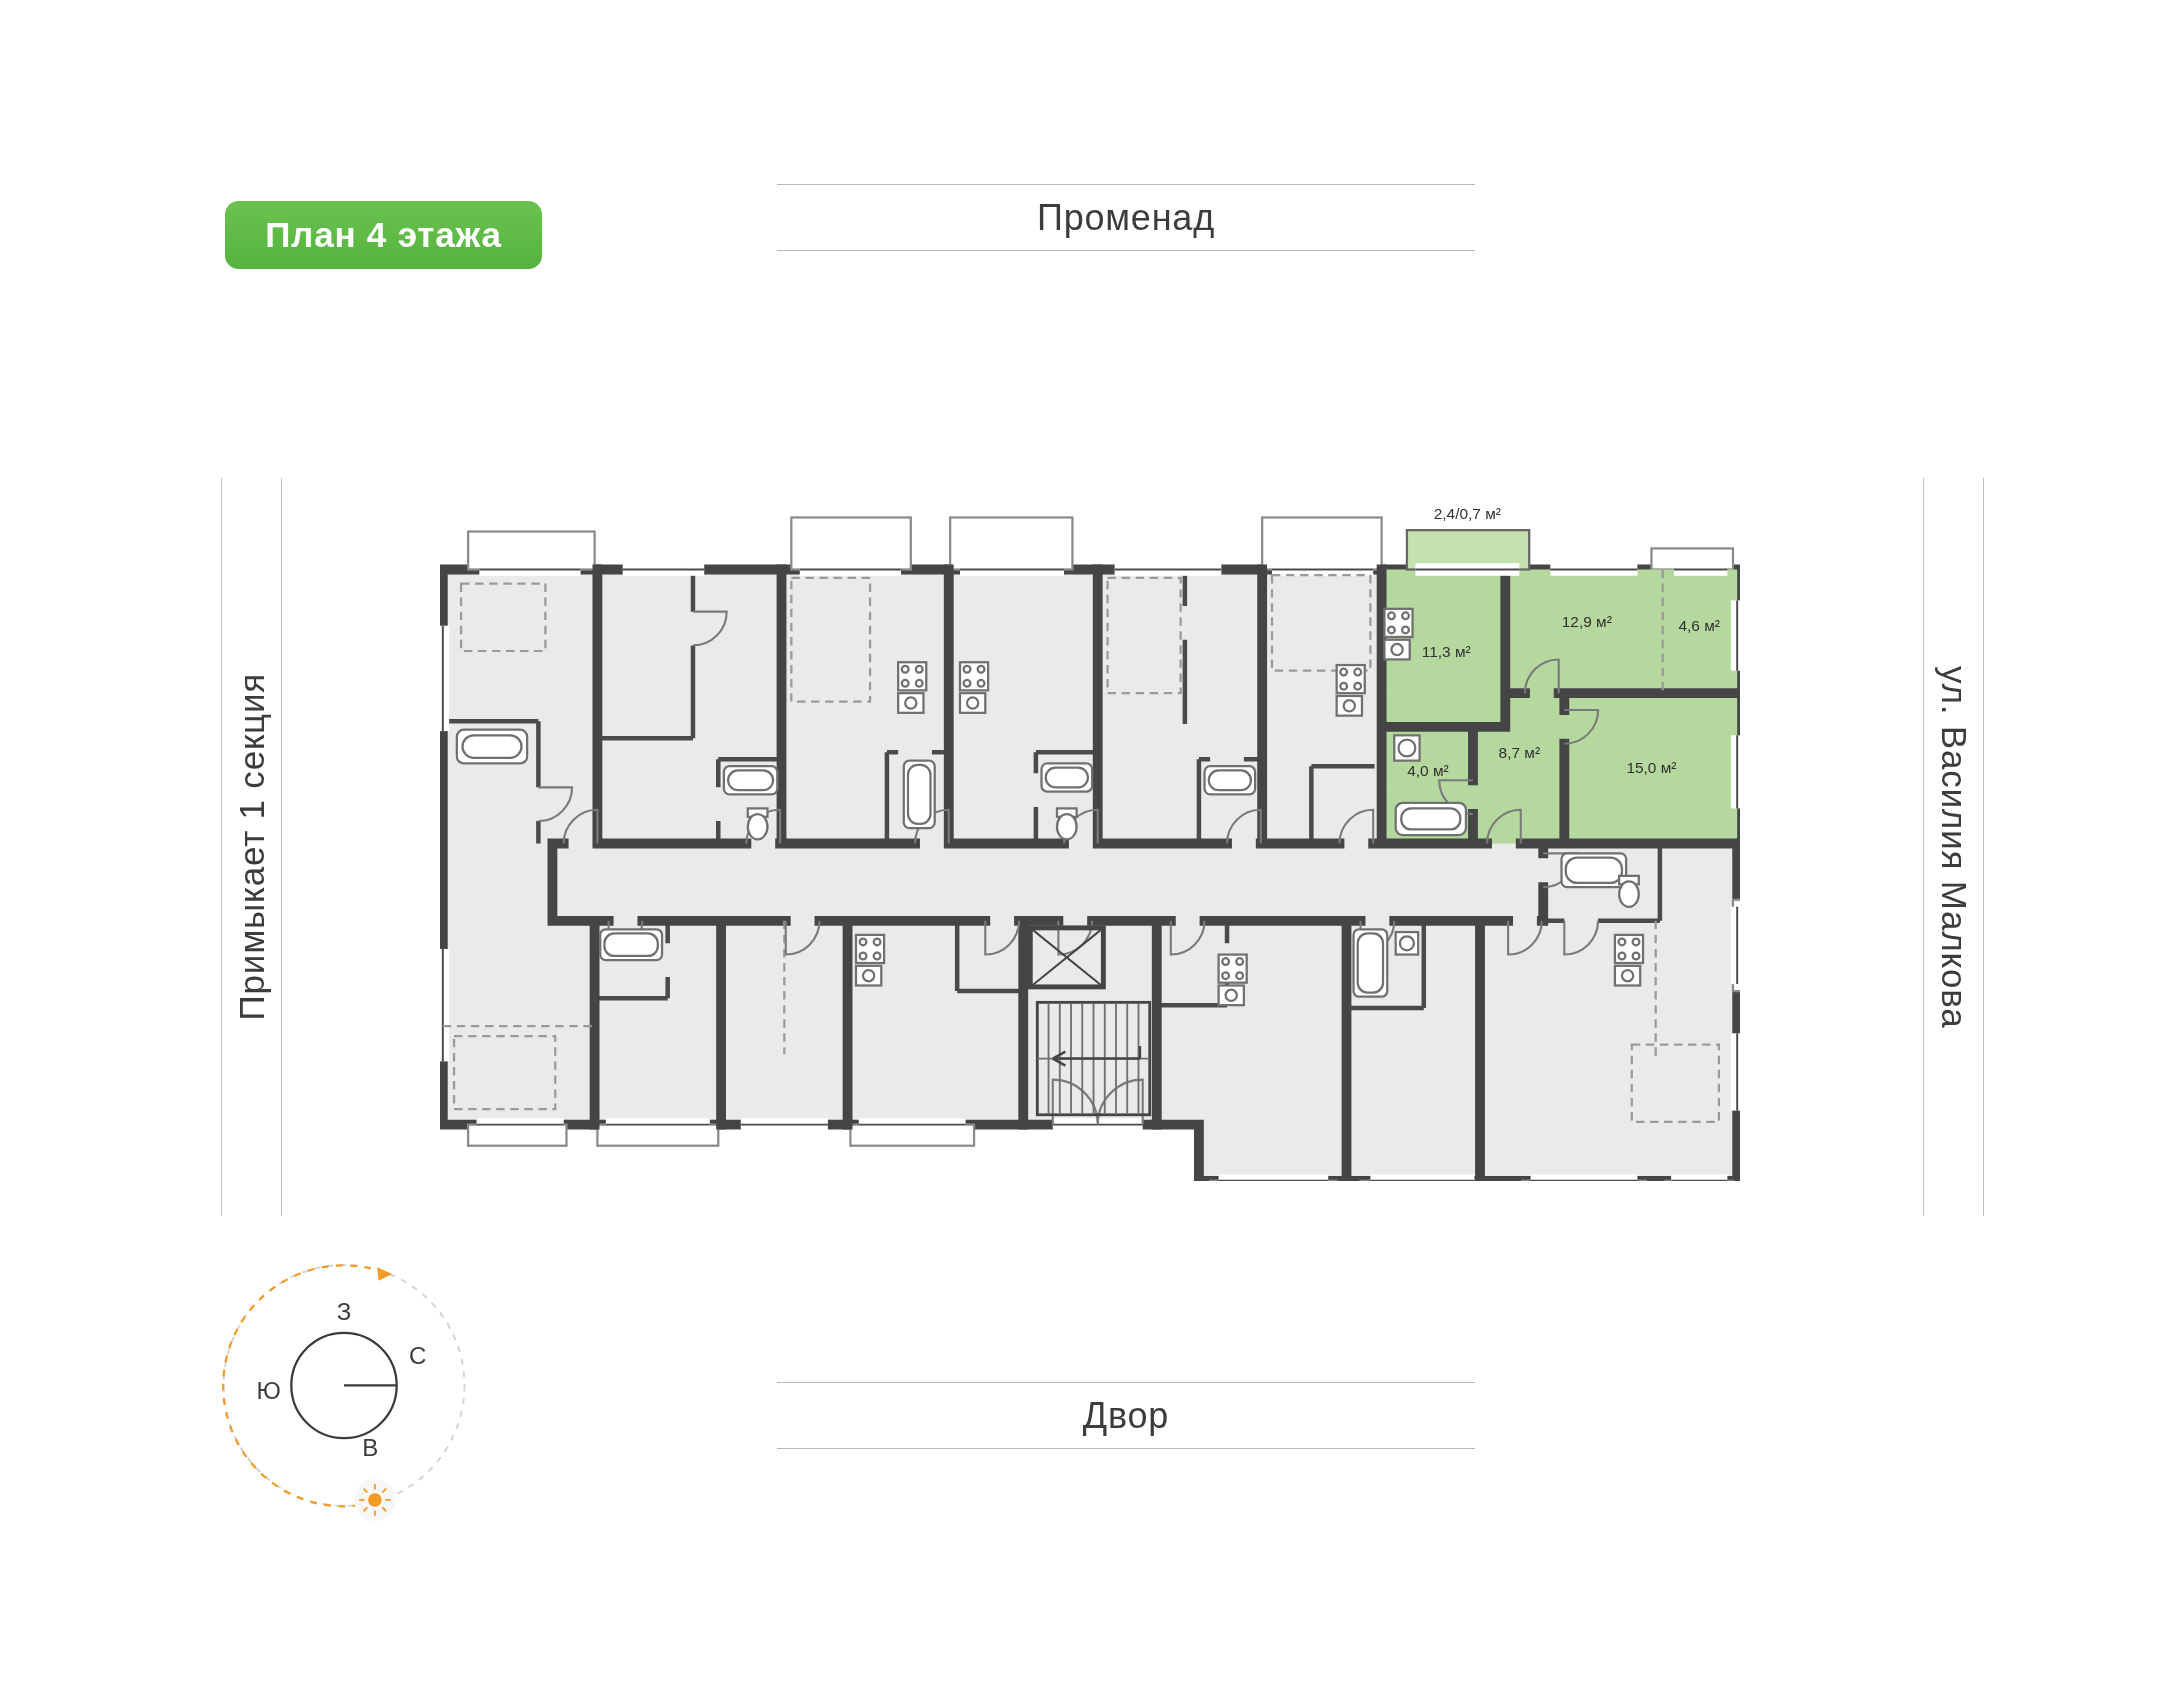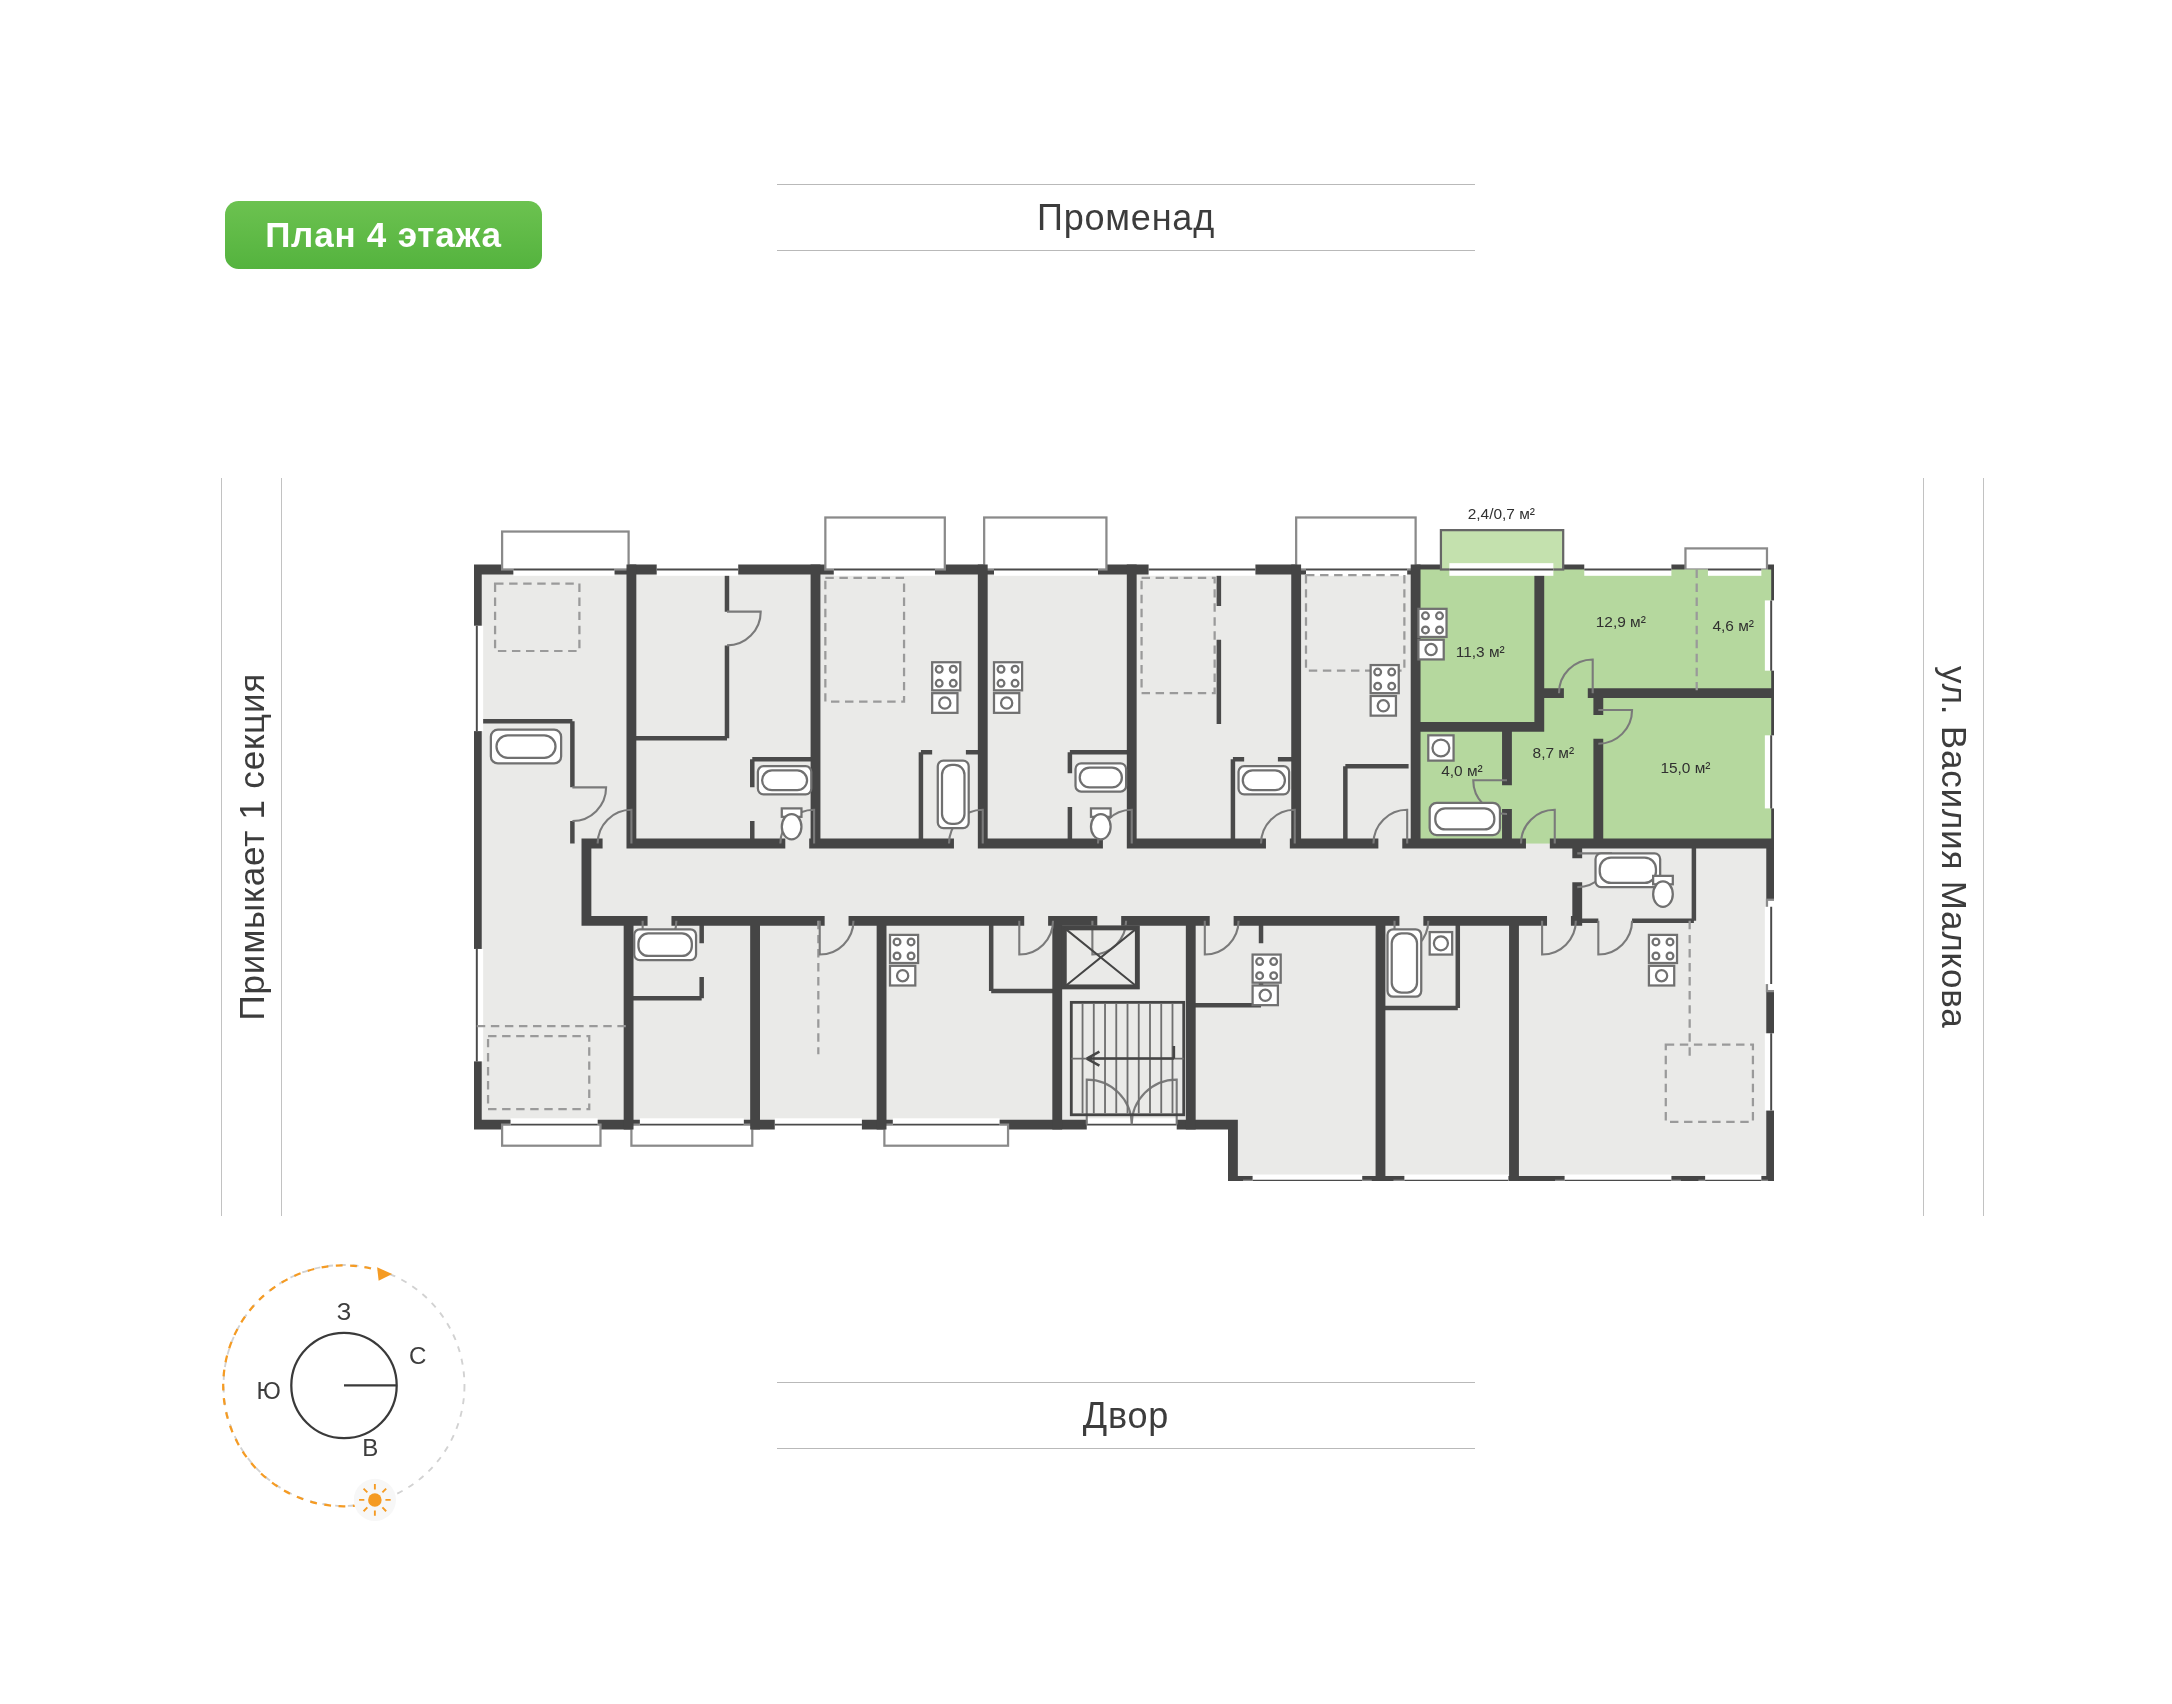--- a/index.html
+++ b/index.html
@@ -24,21 +24,21 @@
   .v-label{
     position:absolute;top:478px;height:738px;width:59px;
     border-left:1.5px solid #c2c2c2;border-right:1.5px solid #c2c2c2;
     display:flex;align-items:center;justify-content:center;
     font-size:35px;color:#3c3c3c;letter-spacing:0.8px;
   }
   .v-label.left{left:221px;}
   .v-label.right{left:1923px;}
   .v-label.left span{writing-mode:vertical-rl;transform:rotate(180deg);}
   .v-label.right span{writing-mode:vertical-rl;}
-  .plan-wrap{position:absolute;left:474px;top:485px;width:1300px;height:696px;}
+  .plan-wrap{position:absolute;left:440px;top:485px;width:1300px;height:696px;}
   .compass-wrap{position:absolute;left:216px;top:1257px;width:256px;height:272px;}
   svg text{font-family:"Liberation Sans",sans-serif;}
   .room-label{fill:#303030;font-size:11px;}
   .compass-letter{fill:#3d3d3d;font-size:32px;}
 </style>
 </head>
 <body>
 
 <div class="badge">План 4 этажа</div>
 

